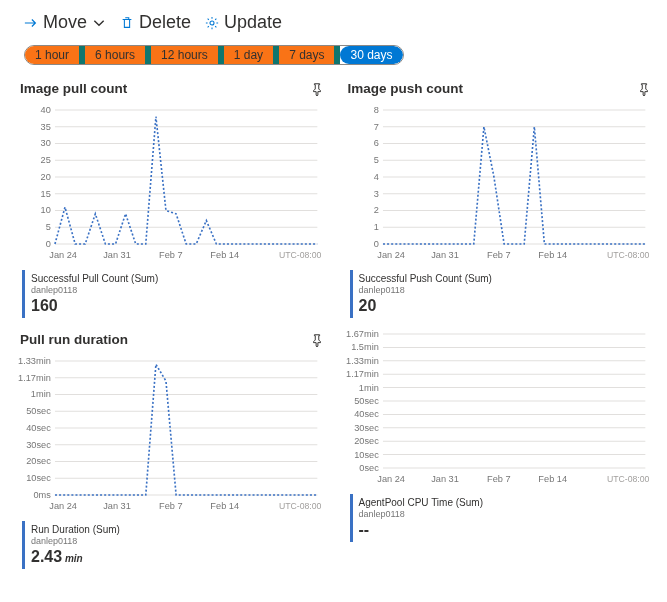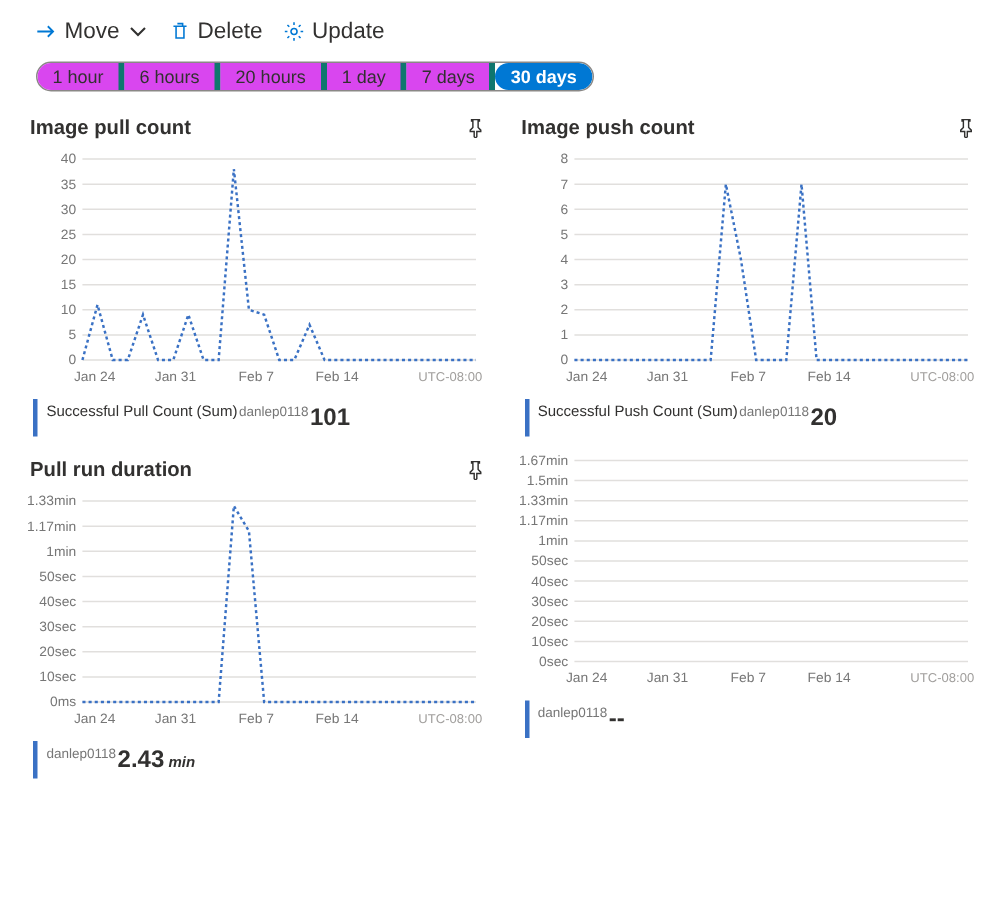--- a/index.html
+++ b/index.html
@@ -9,21 +9,21 @@
     color: #323130;
     background: #fff;
     width: 667px;
     padding: 8px 16px;
   }
   .toolbar {
     display: flex;
     align-items: flex-end;
     gap: 14px;
     padding: 4px 0 8px 8px;
-    font-size: 15px;
+    font-size: 18px;
   }
   .toolbar-item {
     display: flex;
     align-items: center;
     gap: 5px;
     cursor: pointer;
   }
   .icon { width: 14px; height: 14px; display: inline-flex; align-items: center; justify-content: center; }
   .icon svg { width: 14px; height: 14px; }
   .time-pills {
@@ -32,24 +32,24 @@
     margin: 4px 0 12px 8px;
     border: 1px solid #8a8886;
     border-radius: 12px;
     width: fit-content;
     overflow: hidden;
   }
   .pill {
     padding: 2px 10px;
     font-size: 12px;
     cursor: pointer;
-    border-right: 4px solid #0f766e;
-    background: #d946ef;
-  }
-  .pill:last-child { border-right: none; font-weight: bold; }
+    border-right: 6px solid #0f766e;
+    background: #f97316;
+  }
+  .pill:last-child { border-right: none; }
   .pill.active {
     background: #0078d4;
     color: #fff;
     border-radius: 10px;
   }
   .grid {
     display: grid;
     grid-template-columns: 1fr 1fr;
     gap: 10px 20px;
   }
@@ -69,22 +69,23 @@
   }
   .plot svg { width: 100%; height: 100%; }
   .grid-line { stroke: #e1dfdd; stroke-width: 1; }
   .data-line { stroke: #3a71c4; stroke-width: 1.6; fill: none; stroke-dasharray: 2 2; }
   .tz-label { font-size: 8.5px; fill: #a19f9d; text-anchor: end; }
   .legend-bar {
     display: flex;
     border-left: 3px solid #3a71c4;
     padding: 3px 0 3px 6px;
     margin: 6px 0 0 6px;
-    flex-direction: row;
+    flex-direction: column;
     gap: 1px;
+    justify-content: center;
   }
   .legend-name { font-size: 10px; }
   .legend-sub { font-size: 9px; color: #767676; }
   .legend-val { font-size: 16px; font-weight: 700; margin-top: 1px; }
   .legend-val .unit { font-size: 10px; font-weight: 600; font-style: italic; }
 </style>
 </head>
 <body>
 
 <div class="toolbar">
@@ -116,21 +117,21 @@
           <path d="M8 1v2M8 13v2M1 8h2M13 8h2M3 3l1.4 1.4M11.6 11.6L13 13M3 13l1.4-1.4M11.6 4.4L13 3" stroke="#0078d4" stroke-width="1.2"></path>
         </svg>
     </span>
     <span>Update</span>
   </div>
 </div>
 
 <div class="time-pills" id="pills">
     <div class="pill">1 hour</div>
     <div class="pill">6 hours</div>
-    <div class="pill">20 hours</div>
+    <div class="pill">12 hours</div>
     <div class="pill">1 day</div>
     <div class="pill">7 days</div>
     <div class="pill active">30 days</div>
   </div>
 
 <div class="grid" id="charts">
     <div class="chart-card">
       <div class="chart-header">
         <div class="chart-title">Image pull count</div>
         <span class="pin-icon icon">
@@ -161,21 +162,21 @@
           <text x="46" y="154" text-anchor="middle" font-size="9" fill="#767676">Jan 24</text>
           <text x="98.54736842105262" y="154" text-anchor="middle" font-size="9" fill="#767676">Jan 31</text>
           <text x="151.09473684210525" y="154" text-anchor="middle" font-size="9" fill="#767676">Feb 7</text>
           <text x="203.6421052631579" y="154" text-anchor="middle" font-size="9" fill="#767676">Feb 14</text>
           <text x="298" y="154" class="tz-label">UTC-08:00</text>
           <path d="M38.0 140.0 L47.8 103.2 L57.7 140.0 L67.5 140.0 L77.4 109.8 L87.2 140.0 L97.1 140.0 L106.9 109.8 L116.8 140.0 L126.6 140.0 L136.5 12.7 L146.3 106.5 L156.2 109.8 L166.0 140.0 L175.8 140.0 L185.7 116.5 L195.5 140.0 L205.4 140.0 L215.2 140.0 L225.1 140.0 L234.9 140.0 L244.8 140.0 L254.6 140.0 L264.5 140.0 L274.3 140.0 L284.2 140.0 L294.0 140.0 " class="data-line"></path>
         </svg></div>
       <div class="legend-bar">
         <div class="legend-name">Successful Pull Count (Sum)</div>
         <div class="legend-sub">danlep0118</div>
-        <div class="legend-val">101</div>
+        <div class="legend-val">160</div>
       </div>
     </div>
     <div class="chart-card">
       <div class="chart-header">
         <div class="chart-title">Image push count</div>
         <span class="pin-icon icon">
           <svg viewBox="0 0 16 16">
             <path d="M5 2 L11 2 L11 3 L10 3 L10 8 L12 10 L12 11 L9 11 L9 15 L8 16 L7 15 L7 11 L4 11 L4 10 L6 8 L6 3 L5 3 Z" fill="none" stroke="#323130" stroke-width="1.1"></path>
           </svg>
         </span>
@@ -241,20 +242,21 @@
           <line x1="38" x2="294" y1="6" y2="6" class="grid-line"></line>
           <text x="34" y="9" text-anchor="end" font-size="9" fill="#767676">1.33min</text>
           <text x="46" y="154" text-anchor="middle" font-size="9" fill="#767676">Jan 24</text>
           <text x="98.54736842105262" y="154" text-anchor="middle" font-size="9" fill="#767676">Jan 31</text>
           <text x="151.09473684210525" y="154" text-anchor="middle" font-size="9" fill="#767676">Feb 7</text>
           <text x="203.6421052631579" y="154" text-anchor="middle" font-size="9" fill="#767676">Feb 14</text>
           <text x="298" y="154" class="tz-label">UTC-08:00</text>
           <path d="M38.0 140.0 L47.8 140.0 L57.7 140.0 L67.5 140.0 L77.4 140.0 L87.2 140.0 L97.1 140.0 L106.9 140.0 L116.8 140.0 L126.6 140.0 L136.5 9.3 L146.3 26.1 L156.2 140.0 L166.0 140.0 L175.8 140.0 L185.7 140.0 L195.5 140.0 L205.4 140.0 L215.2 140.0 L225.1 140.0 L234.9 140.0 L244.8 140.0 L254.6 140.0 L264.5 140.0 L274.3 140.0 L284.2 140.0 L294.0 140.0 " class="data-line"></path>
         </svg></div>
       <div class="legend-bar">
+        <div class="legend-name">Run Duration (Sum)</div>
         <div class="legend-sub">danlep0118</div>
         <div class="legend-val">2.43<span class="unit"> min</span></div>
       </div>
     </div>
     <div class="chart-card">
       <div class="plot"><svg viewBox="0 0 300 160" preserveAspectRatio="none">
           <line x1="38" x2="294" y1="140" y2="140" class="grid-line"></line>
           <text x="34" y="143" text-anchor="end" font-size="9" fill="#767676">0sec</text>
           <line x1="38" x2="294" y1="126.6" y2="126.6" class="grid-line"></line>
           <text x="34" y="129.6" text-anchor="end" font-size="9" fill="#767676">10sec</text>
@@ -276,17 +278,18 @@
           <text x="34" y="22.39999999999999" text-anchor="end" font-size="9" fill="#767676">1.5min</text>
           <line x1="38" x2="294" y1="6" y2="6" class="grid-line"></line>
           <text x="34" y="9" text-anchor="end" font-size="9" fill="#767676">1.67min</text>
           <text x="46" y="154" text-anchor="middle" font-size="9" fill="#767676">Jan 24</text>
           <text x="98.54736842105262" y="154" text-anchor="middle" font-size="9" fill="#767676">Jan 31</text>
           <text x="151.09473684210525" y="154" text-anchor="middle" font-size="9" fill="#767676">Feb 7</text>
           <text x="203.6421052631579" y="154" text-anchor="middle" font-size="9" fill="#767676">Feb 14</text>
           <text x="298" y="154" class="tz-label">UTC-08:00</text>
         </svg></div>
       <div class="legend-bar">
+        <div class="legend-name">AgentPool CPU Time (Sum)</div>
         <div class="legend-sub">danlep0118</div>
         <div class="legend-val">--</div>
       </div>
     </div>
   </div>
 
 </body></html>

